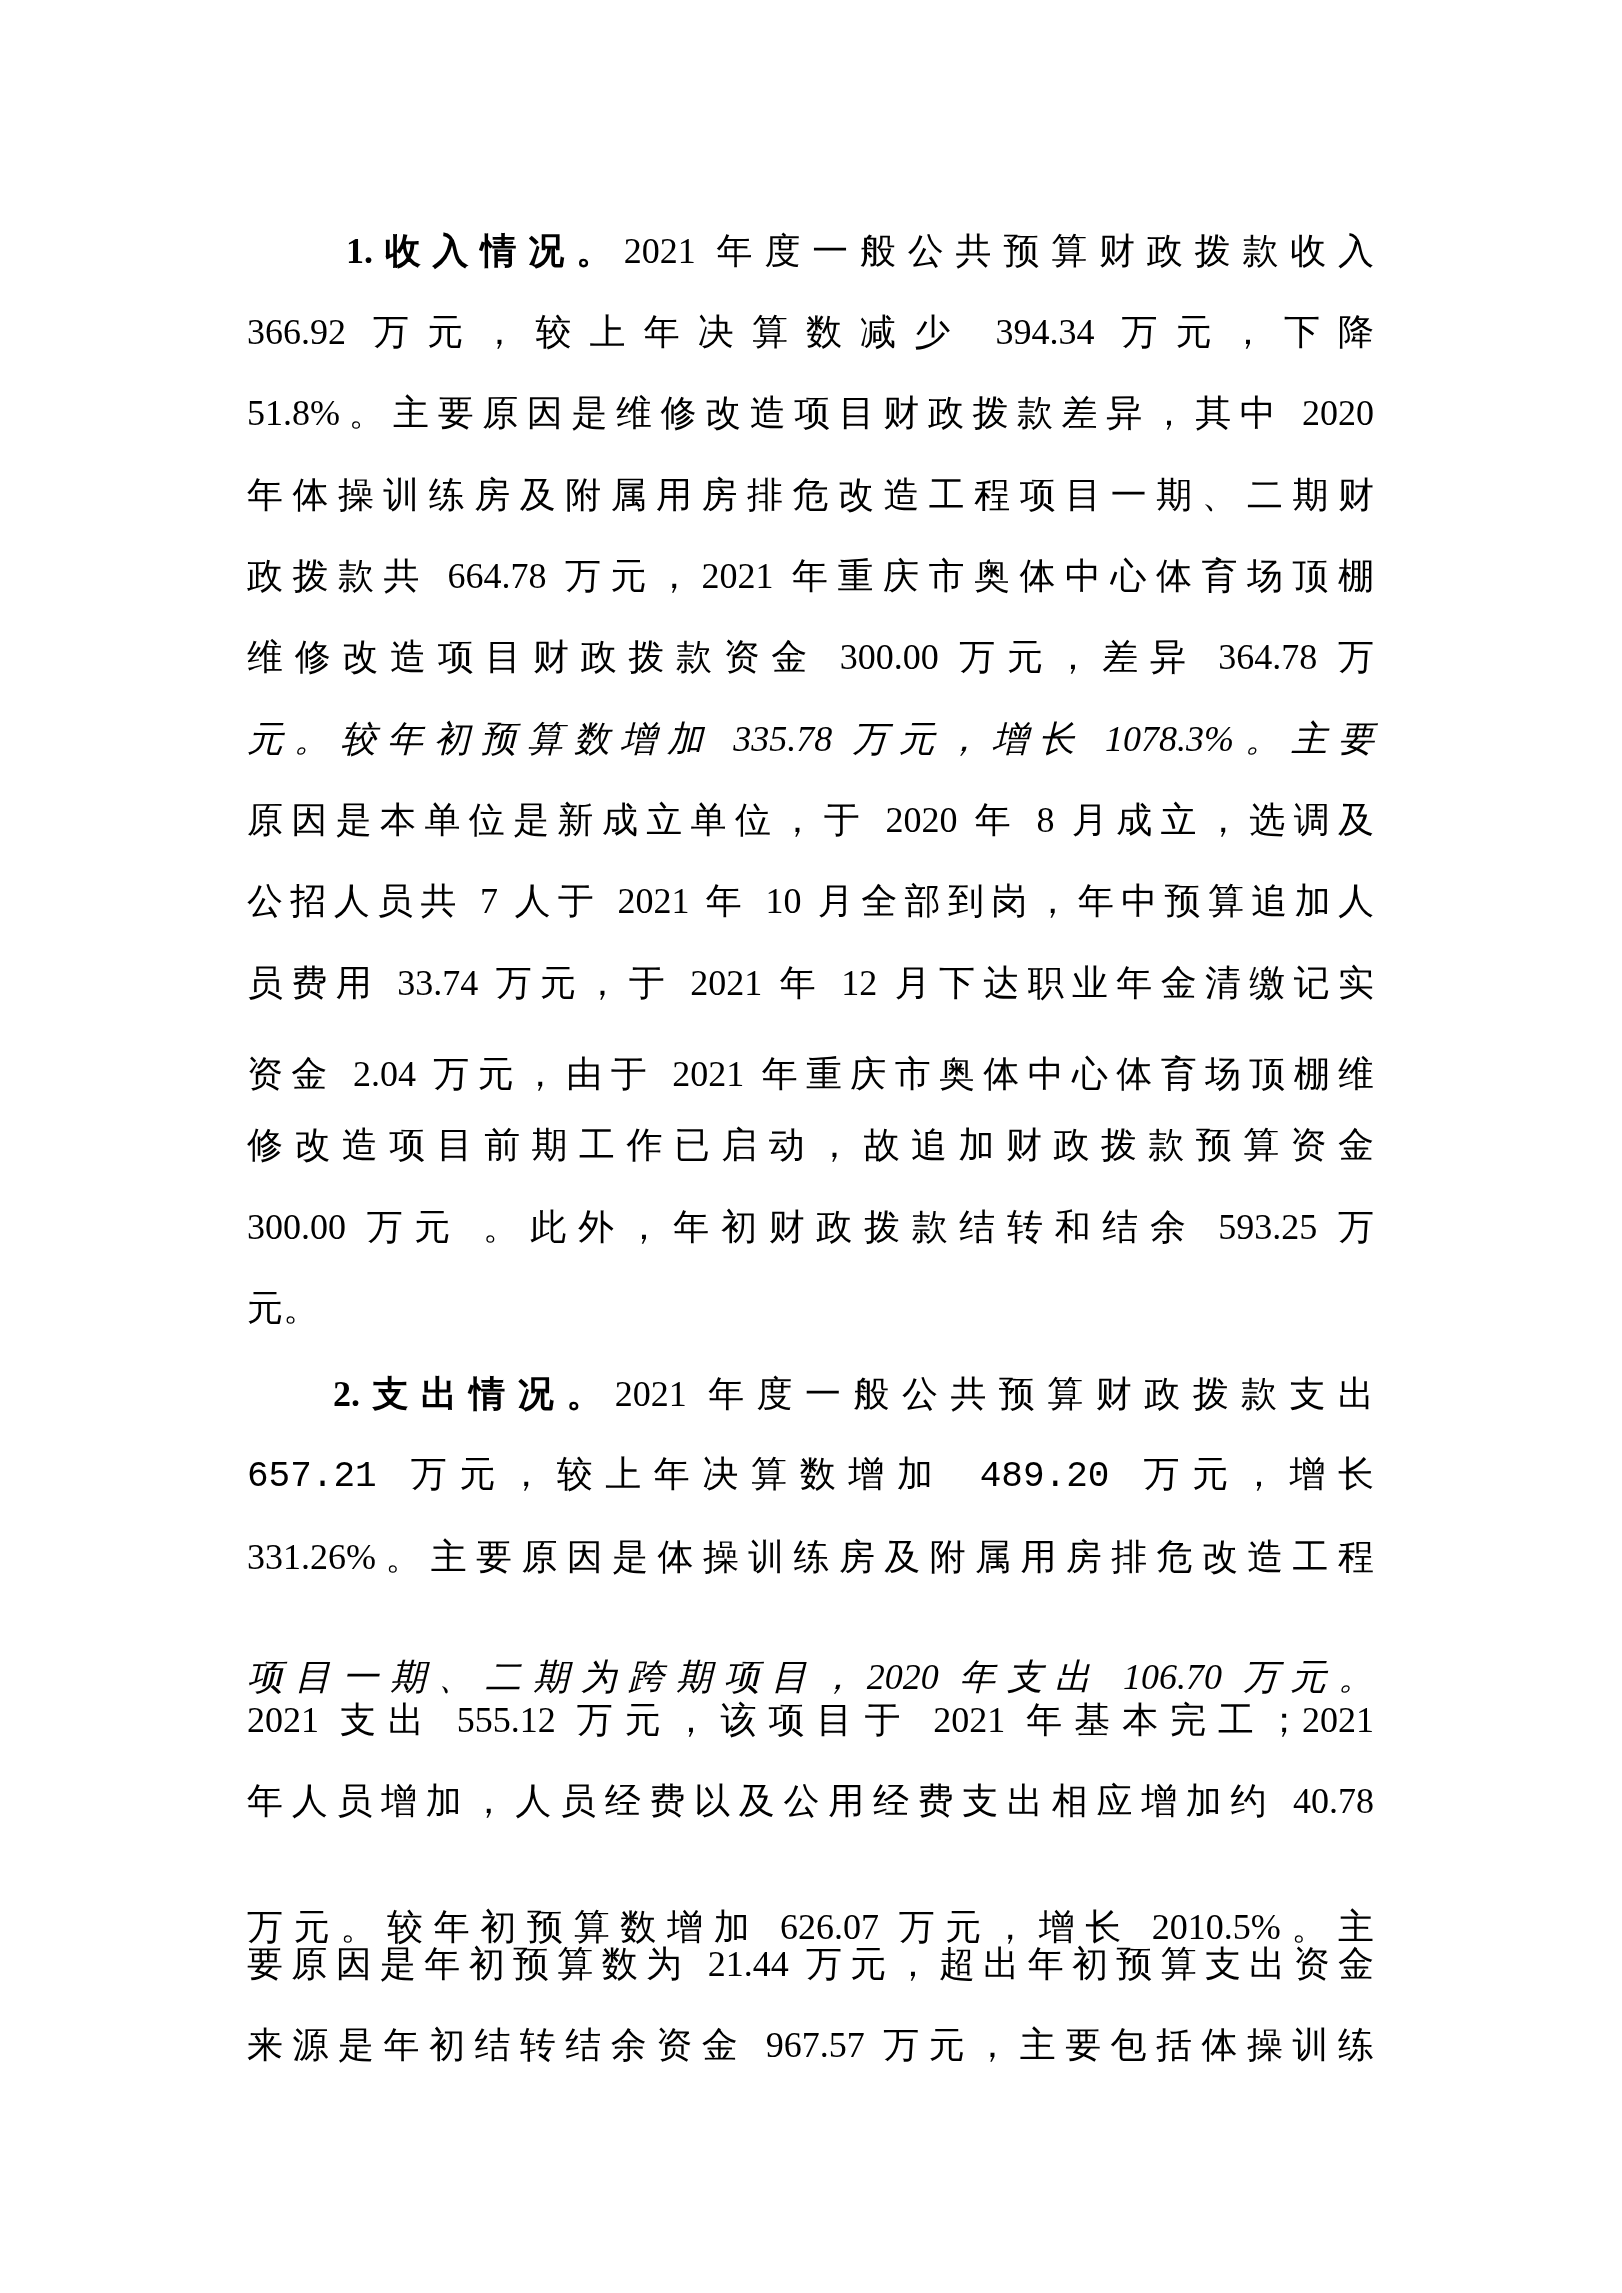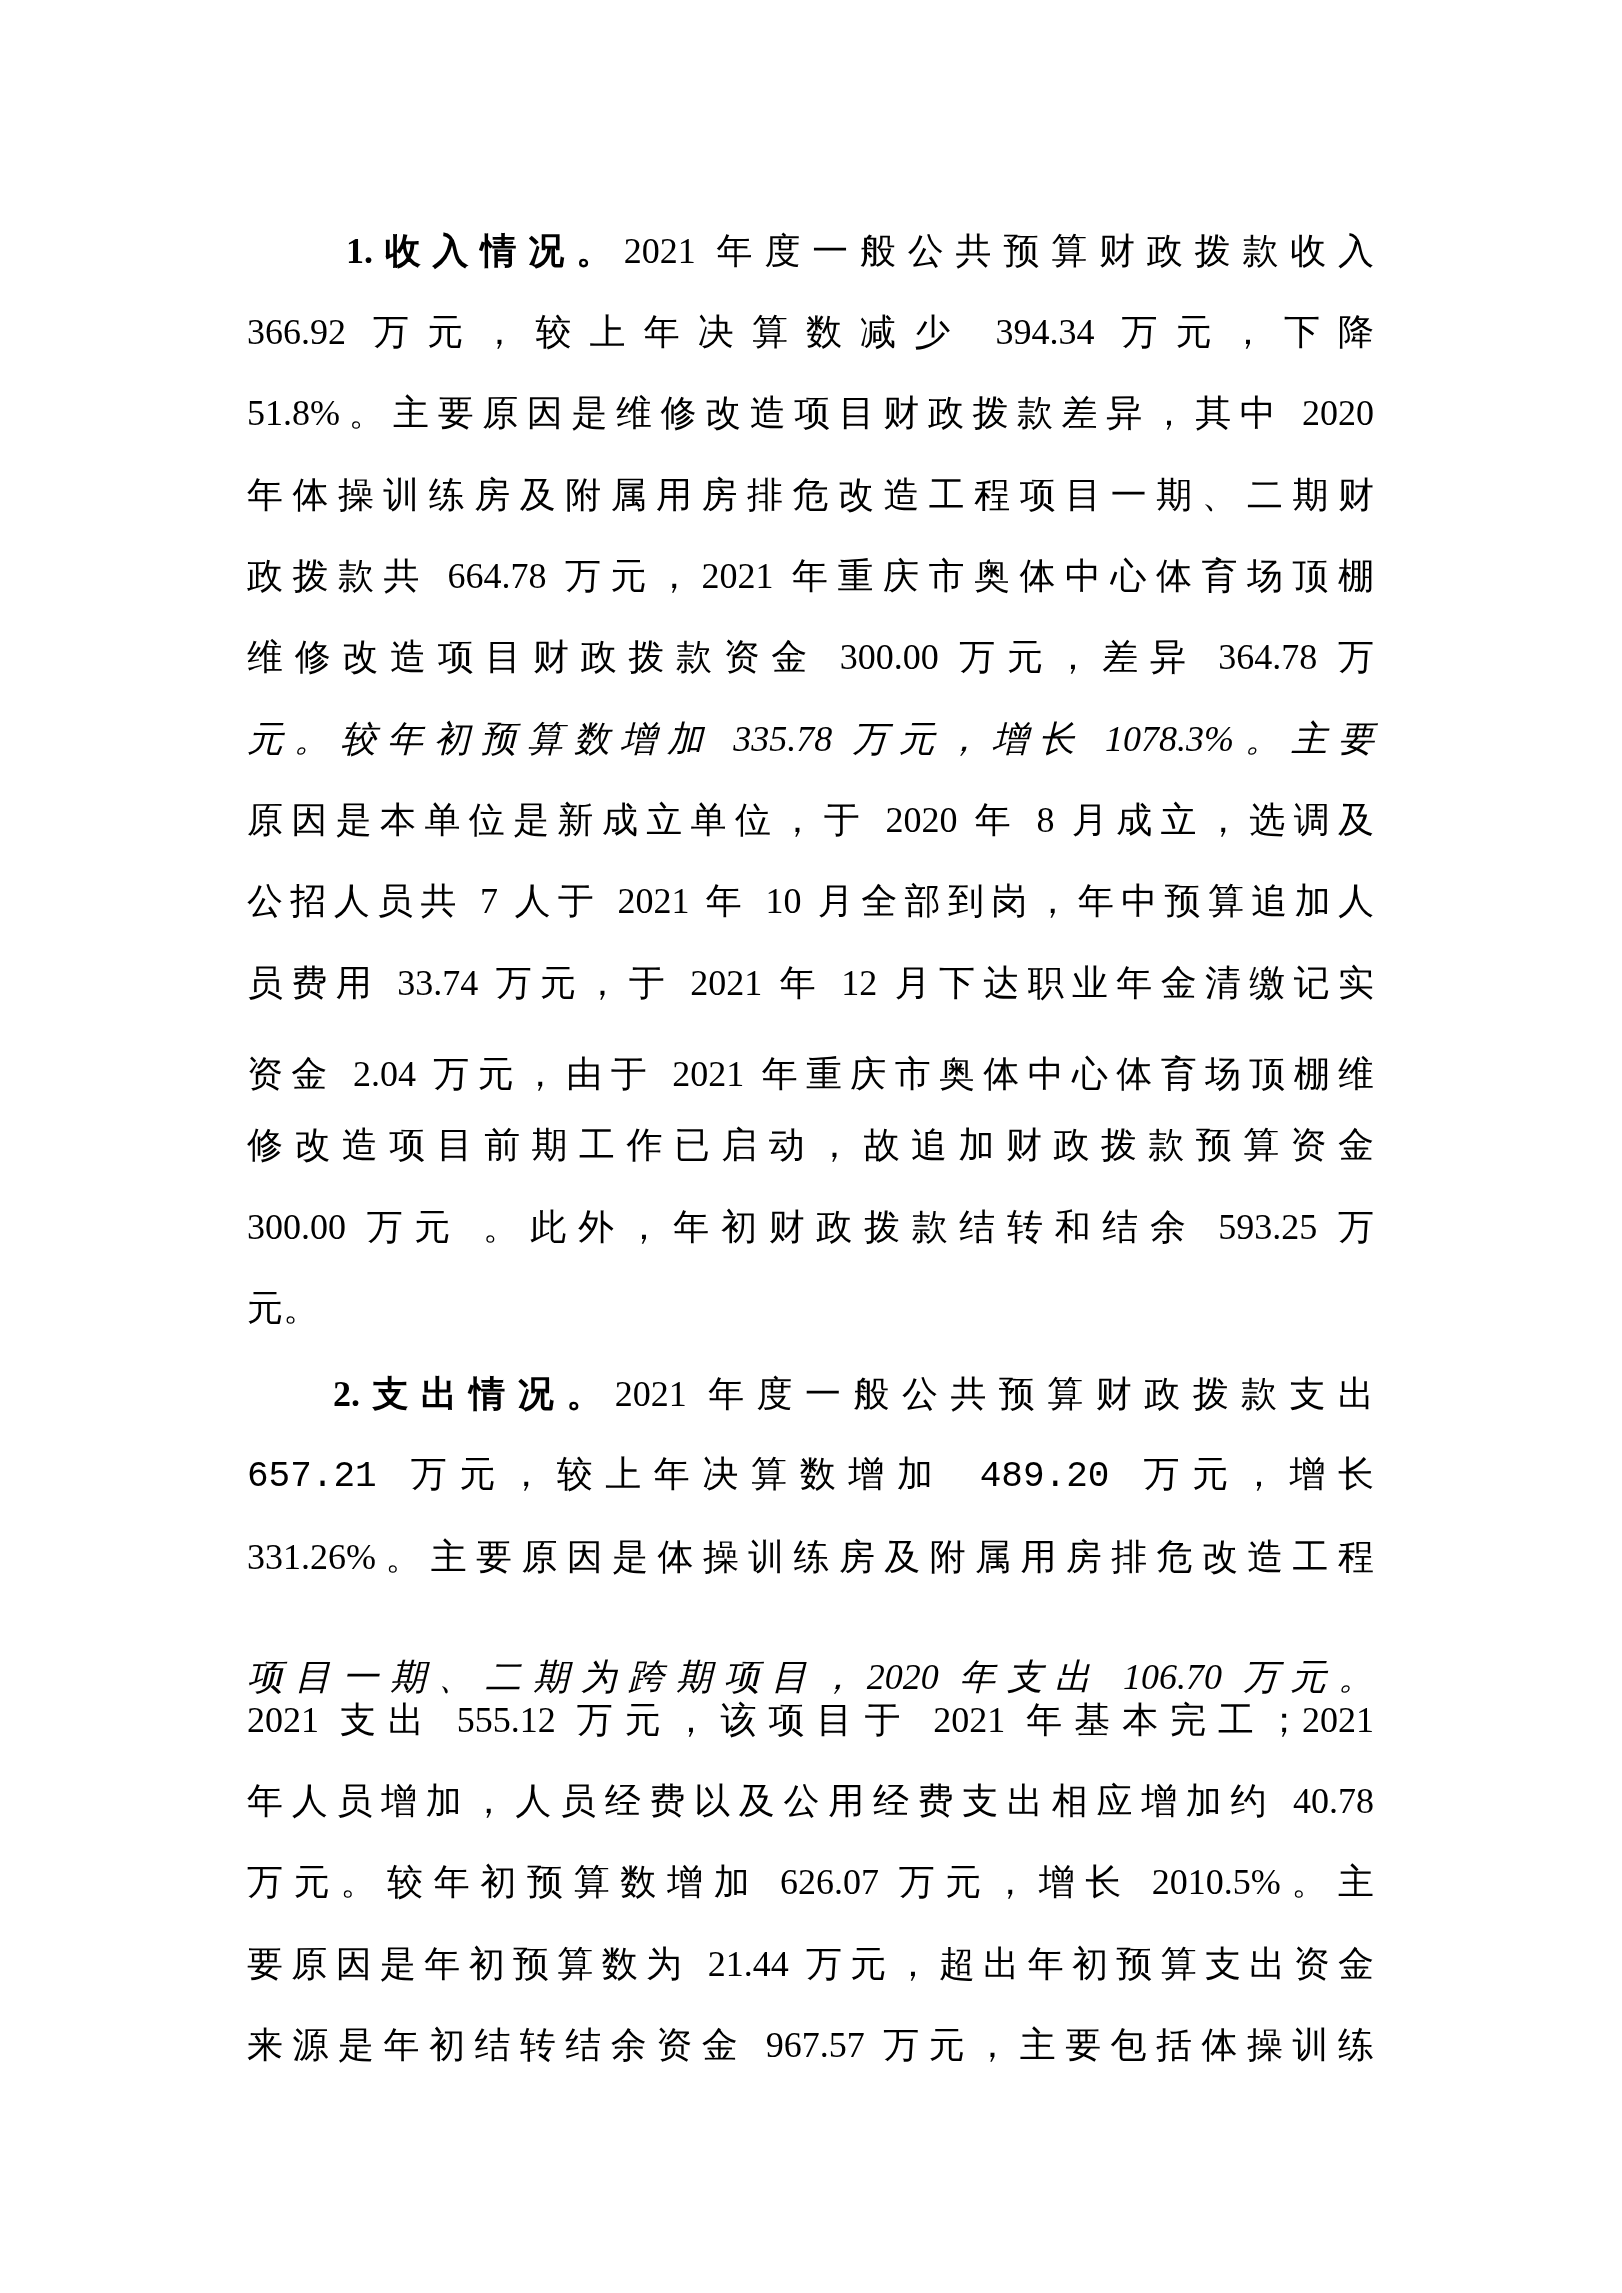--- a/index.html
+++ b/index.html
@@ -70,19 +70,19 @@
     <div class="line last" style="top:1279px;">元。</div>
   </div>
 
   <div>
     <div class="line indent-2" style="top:1365px;"><span class="heading">2.支出情况。</span><span>2021 年度一般公共预算财政拨款支出</span></div>
     <div class="line" style="top:1447px;font-family:Liberation Mono, monospace;">657.21 万元，较上年决算数增加 489.20 万元，增长</div>
     <div class="line" style="top:1528px;">331.26%。主要原因是体操训练房及附属用房排危改造工程</div>
     <div class="line" style="top:1648px;font-style:italic;">项目一期、二期为跨期项目，2020 年支出 106.70 万元。</div>
     <div class="line" style="top:1691px;">2021 支出 555.12 万元，该项目于 2021 年基本完工；2021</div>
     <div class="line" style="top:1772px;">年人员增加，人员经费以及公用经费支出相应增加约 40.78</div>
-    <div class="line" style="top:1853px;">万元。较年初预算数增加 626.07 万元，增长 2010.5%。主</div>
+    <div class="line" style="top:1898px;">万元。较年初预算数增加 626.07 万元，增长 2010.5%。主</div>
     <div class="line" style="top:1935px;">要原因是年初预算数为 21.44 万元，超出年初预算支出资金</div>
     <div class="line" style="top:2016px;">来源是年初结转结余资金 967.57 万元，主要包括体操训练</div>
   </div>
 
 </div>
 
 
 </body></html>

